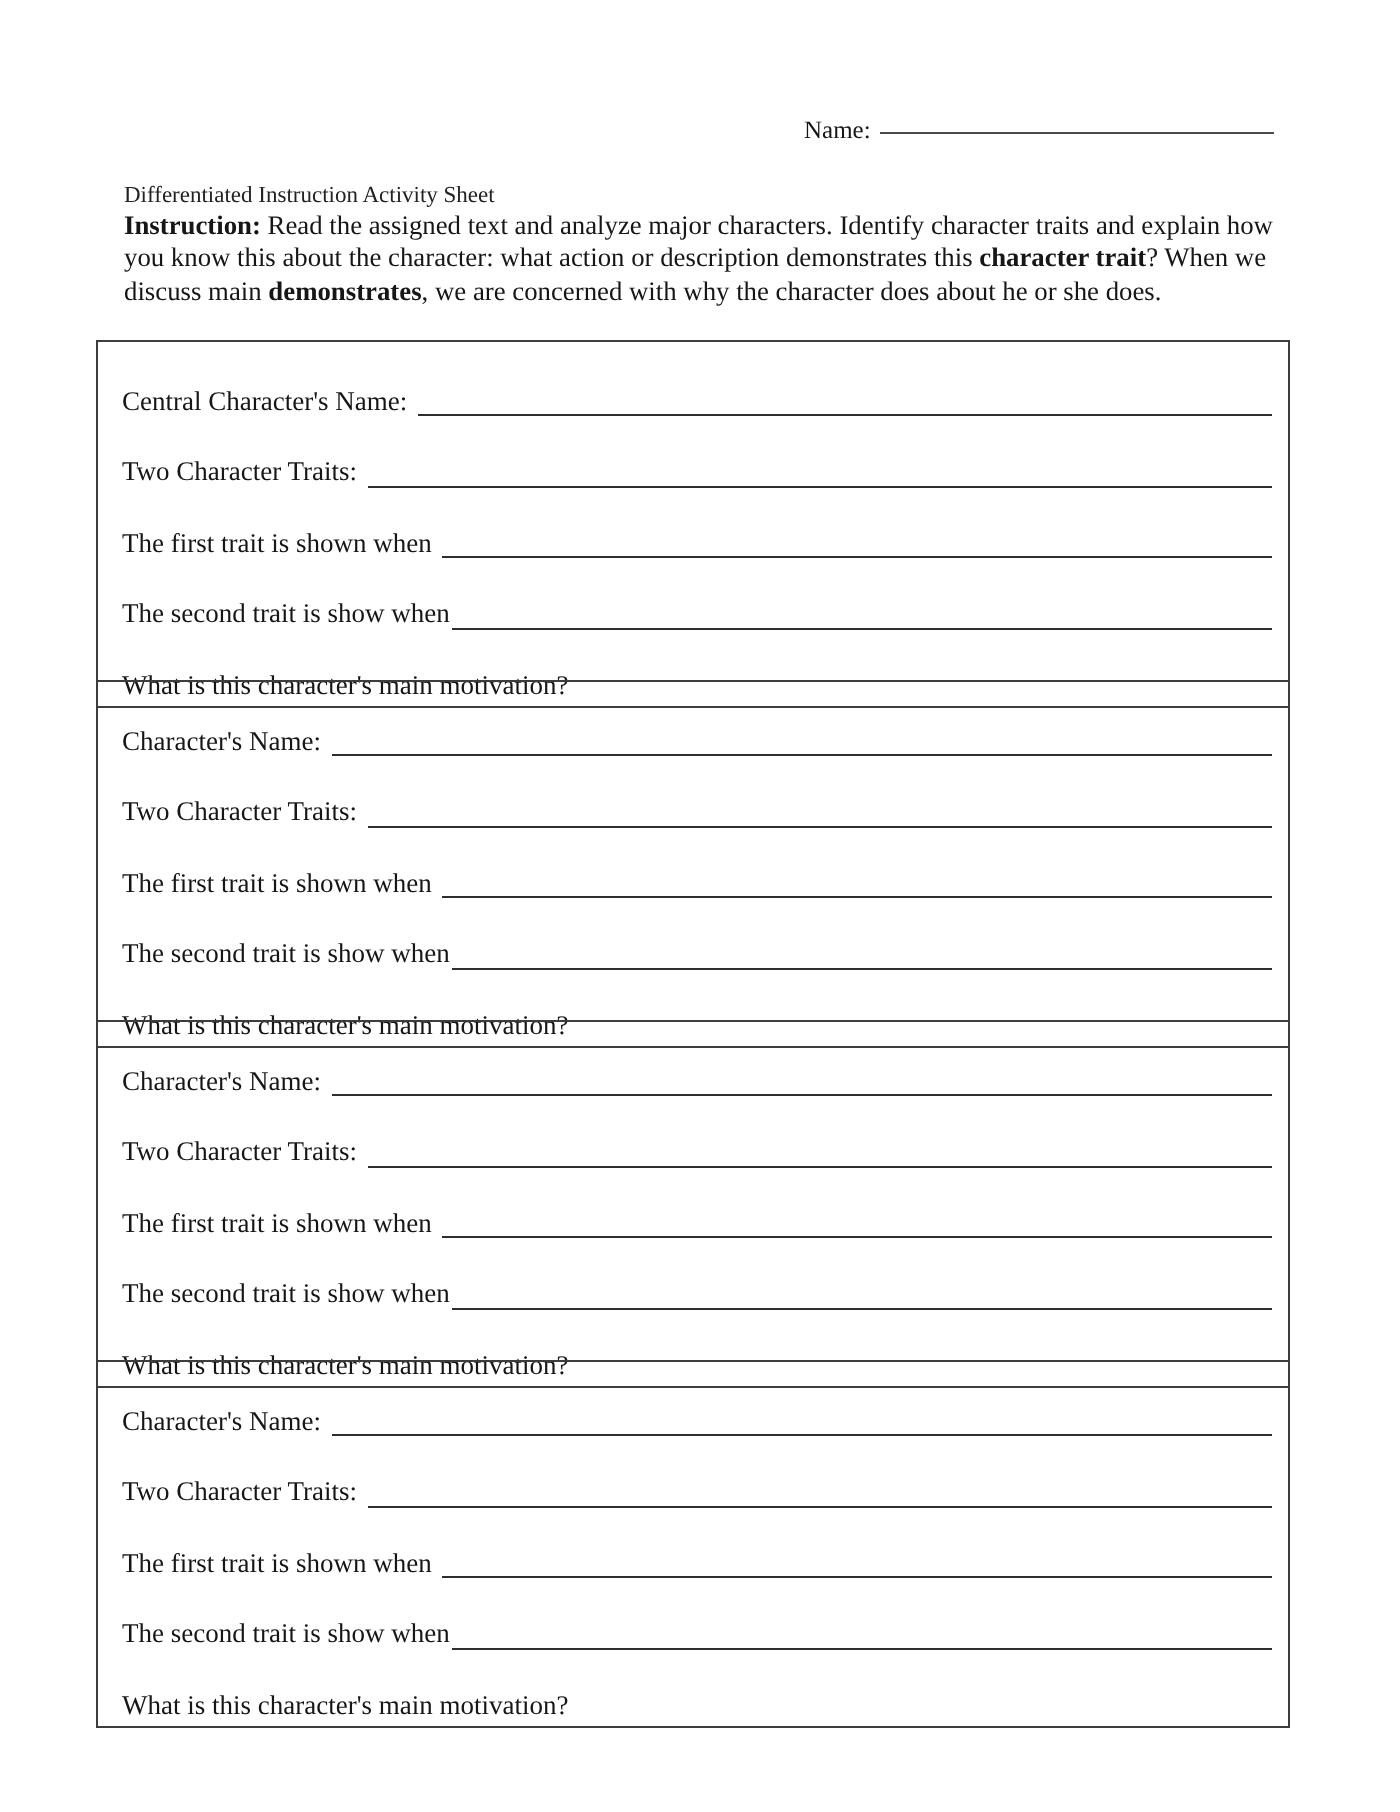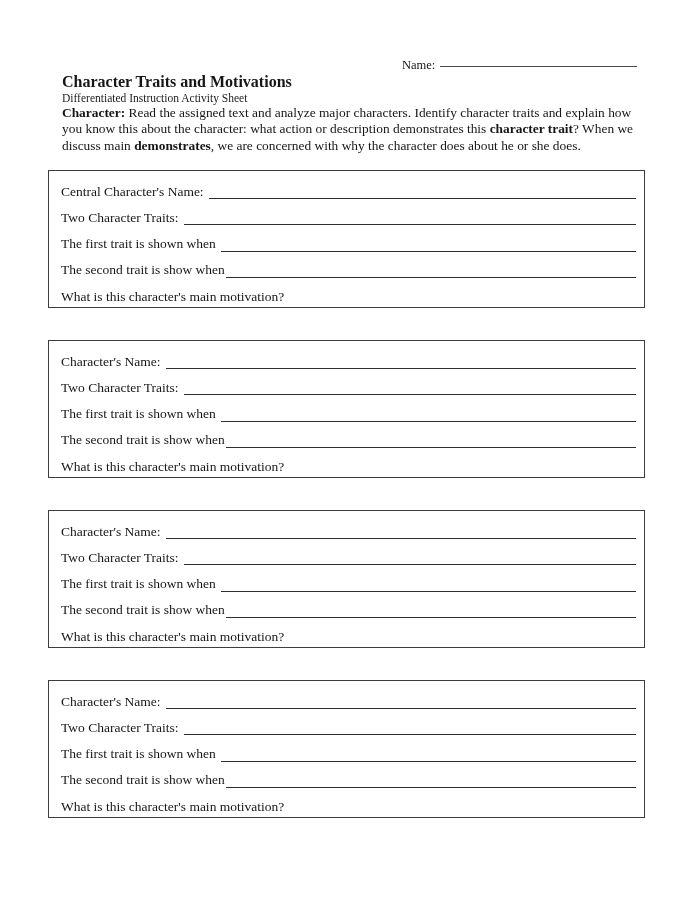--- a/index.html
+++ b/index.html
@@ -29,21 +29,21 @@
     position:absolute; left:62px; top:92px;
     font-size:11.5px; line-height:1.1; color:#222;text-align:right;
   }
   .directions {
     position:absolute; left:62px; top:105px; width:584px;
     font-size:13.4px; line-height:16.4px;
   }
 
   
   .box {
-    position:absolute; left:48px; width:597px; height:138px;
+    position:absolute; left:48px; width:597px; height:184px;
     border:1px solid #3d3d3d;
     display:flex; flex-direction:column;
     padding:2px 8px 3px 12px;
     font-size:13.5px;
   }
   .box-1 { top:170px; }
   .box-2 { top:340px; }
   .box-3 { top:510px; }
   .box-4 { top:680px; }
 
@@ -55,24 +55,23 @@
 </head>
 <body>
 
 <div class="page">
 
   <div class="name-row">
     <span>Name:</span>
     <span class="blank"></span>
   </div>
 
-  <h1 class="title">Character Traits and Motivations</h1>
   <div class="subtitle">Differentiated Instruction Activity Sheet</div>
 
-  <p class="directions"><b>Character:</b><span> Read the assigned text and analyze major characters.  Identify character traits and explain how you know this about the character: what action or description demonstrates this </span><b>character trait</b><span>? When we discuss main </span><b>demonstrates</b><span>, we are concerned with why the character does about he or she does.</span></p>
+  <p class="directions"><b>Instruction:</b><span> Read the assigned text and analyze major characters.  Identify character traits and explain how you know this about the character: what action or description demonstrates this </span><b>character trait</b><span>? When we discuss main </span><b>demonstrates</b><span>, we are concerned with why the character does about he or she does.</span></p>
 
   <div class="box box-1">
     <div class="row">
       <span class="label">Central Character's Name:</span>
       <span class="blank"></span>
     </div>
     <div class="row">
       <span class="label">Two Character Traits:</span>
       <span class="blank"></span>
     </div>

